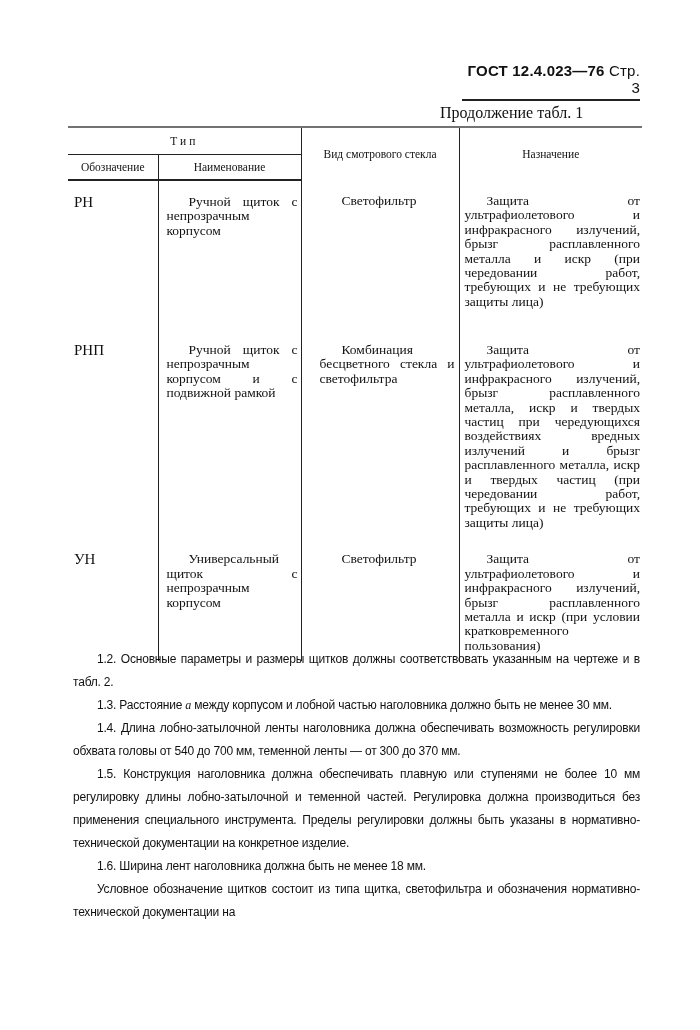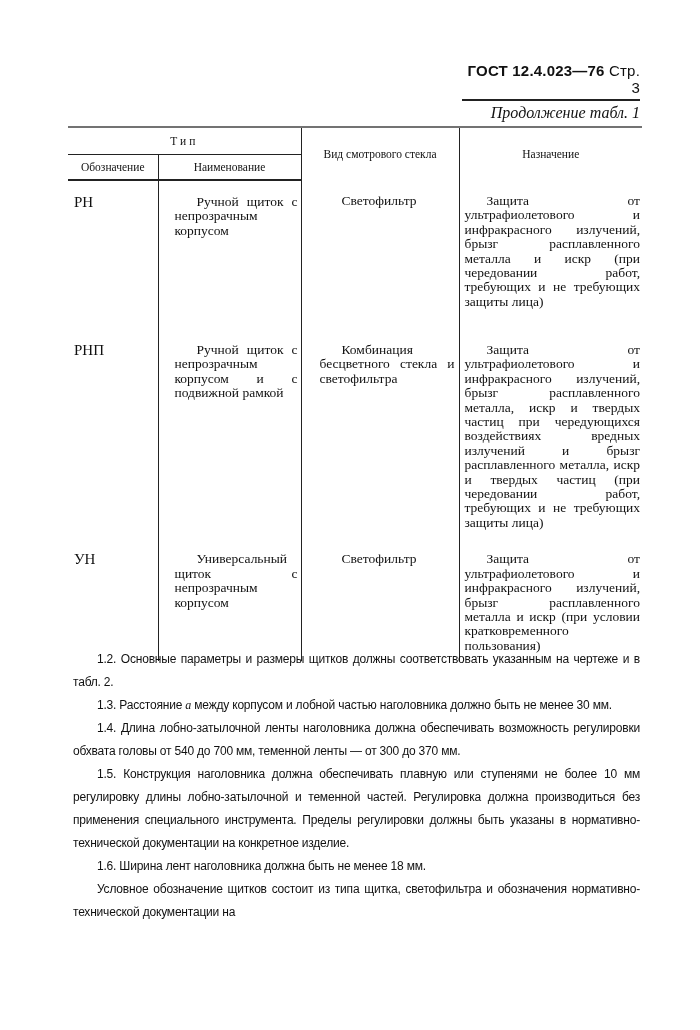--- a/index.html
+++ b/index.html
@@ -8,22 +8,22 @@
       font-family: "Liberation Serif", "DejaVu Serif", serif; color: #111;
     }
     .header {
       position: absolute; left: 462px; top: 62px; width: 178px;
       font-family: "Liberation Sans", "DejaVu Sans", sans-serif;
       font-weight: bold; font-size: 15px; letter-spacing: 0.2px;
       border-bottom: 2px solid #222; padding-bottom: 3px; text-align: right;
     }
     .header .page { font-weight: normal; }
     .continuation {
-      position: absolute; left: 440px; top: 104px; width: 200px; text-align: right;
-      font-style: italic; font-size: 16px;
+      position: absolute; left: 440px; top: 104px; width: 200px; text-align: left;
+      font-size: 16px;
     }
     .table-wrap { position: absolute; left: 68px; top: 126px; width: 574px; }
     table.spec {
       border-collapse: collapse; width: 574px; table-layout: fixed;
       font-size: 13.5px; line-height: 14.4px;
     }
     table.spec col.c1 { width: 90px; }
     table.spec col.c2 { width: 143px; }
     table.spec col.c3 { width: 158px; }
     table.spec col.c4 { width: 183px; }
@@ -38,21 +38,21 @@
     table.spec thead th.vid { border-right: 1.5px solid #222; }
     table.spec thead th.obozn { border-right: 1.5px solid #222; }
     table.spec thead th.naim { border-right: 1.5px solid #222; }
     table.spec tbody td {
       vertical-align: top; padding: 14px 4px 8px 4px;
       border-right: 1.5px solid #222;
       margin-left: 12px;
     }
     table.spec tbody td:last-child { border-right: none; border-left: 1.5px solid #222; }
     table.spec tbody td.code { padding-left: 6px; font-size: 15px; border-right: 1.5px solid #222; }
-    table.spec tbody td.name { text-align: justify; padding-left: 16px; padding-right: 3px; }
+    table.spec tbody td.name { text-align: justify; padding-left: 8px; padding-right: 3px; }
     table.spec tbody td.glass { padding-left: 18px; text-align: justify; }
     table.spec tbody td.purpose { text-align: justify; padding-left: 5px; padding-right: 2px; }
     tr.row-rn td { height: 126px; }
     tr.row-rnp td { height: 186px; }
     tr.row-un td { height: 100px; }
     .indent { text-indent: 22px; }
     .body-text {
       position: absolute; left: 73px; top: 648px; width: 567px;
       font-family: "Liberation Sans", "DejaVu Sans", sans-serif;
       font-size: 12px; line-height: 23px; text-align: justify;

